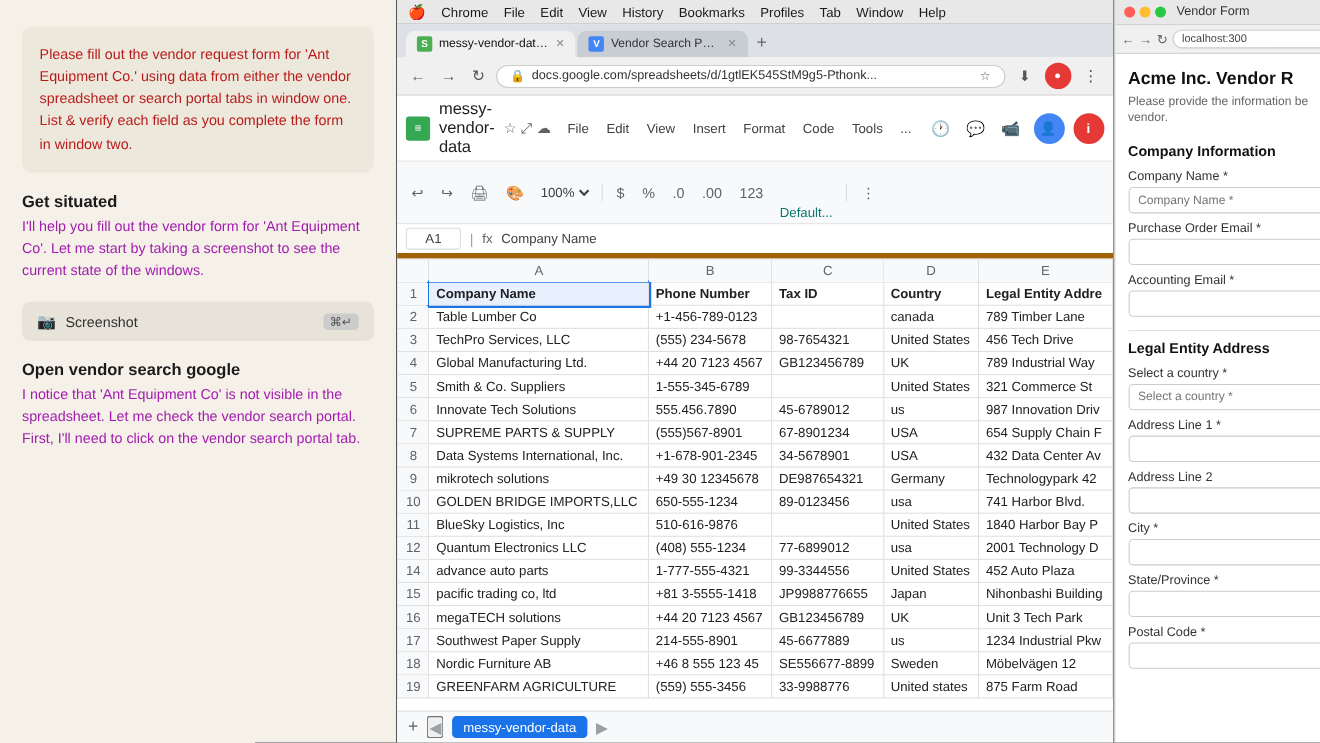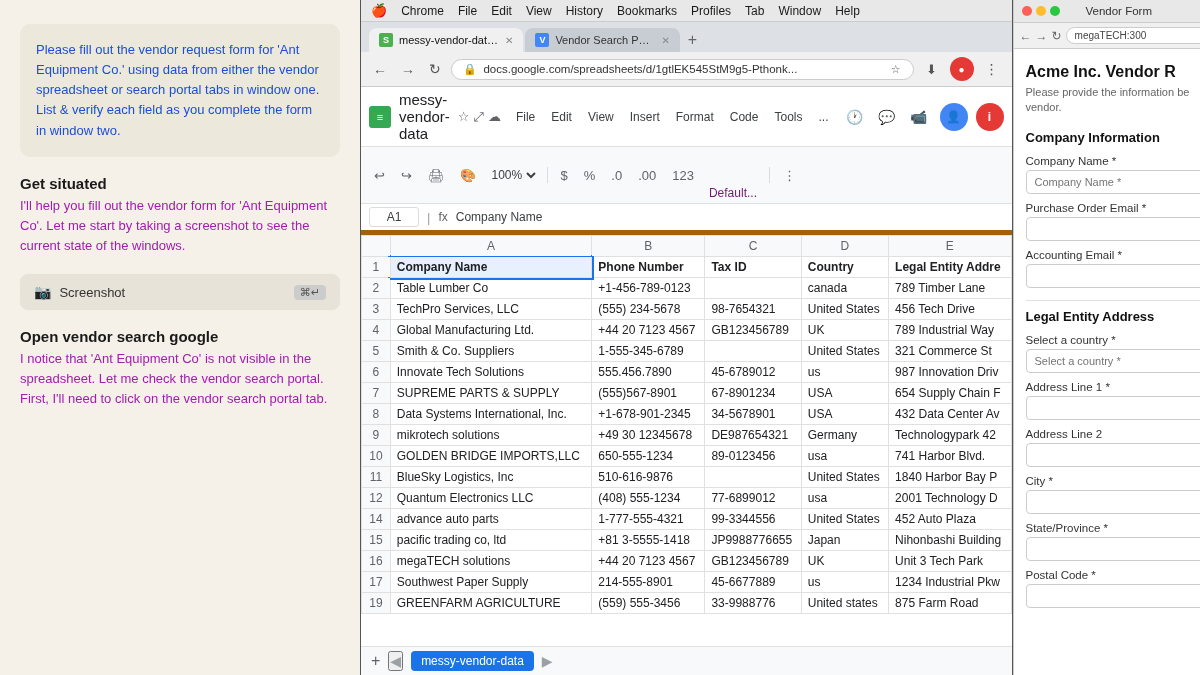--- a/index.html
+++ b/index.html
@@ -23,21 +23,21 @@
       overflow-y: auto;
       display: flex;
       flex-direction: column;
       gap: 18px;
     }
     .instruction-box {
       background: #ede8dc;
       border-radius: 10px;
       padding: 16px;
       font-size: 13px;
-      color: #1d4ed8;
+      color: #b91c1c;
       line-height: 1.55;
     }
     .section-title {
       font-size: 15px;
       font-weight: 700;
       color: #1a1a1a;
       margin-bottom: 4px;
     }
     .section-text {
       font-size: 13px;
@@ -448,21 +448,21 @@
       display: flex;
       gap: 4px;
     }
     .wc { width: 10px; height: 10px; border-radius: 50%; }
     .wc-red { background: #ff5f57; }
     .wc-yellow { background: #ffbd2e; }
     .wc-green { background: #28c940; }
     .panel-title-text {
       font-size: 11.5px;
       color: #333;
-      margin-left: 20px;
+      margin-left: 4px;
     }
     .right-panel-toolbar {
       background: #f0f0f0;
       padding: 4px 6px;
       display: flex;
       align-items: center;
       gap: 4px;
       border-bottom: 1px solid #ccc;
       flex-shrink: 0;
     }
@@ -649,21 +649,21 @@
         <option>100%</option>
         <option>75%</option>
         <option>125%</option>
       </select>
       <div class="toolbar2-divider"></div>
       <button class="toolbar2-btn">$</button>
       <button class="toolbar2-btn">%</button>
       <button class="toolbar2-btn">.0</button>
       <button class="toolbar2-btn">.00</button>
       <button class="toolbar2-btn">123</button>
-      <span style="font-size:12px;color:#701a75;padding:0 4px;margin-top:36px;">Default...</span>
+      <span style="font-size:12px;color:#0f766e;padding:0 4px;margin-top:36px;">Default...</span>
       <div class="toolbar2-divider"></div>
       <button class="toolbar2-btn">⋮</button>
     </div>
 
     <div class="cell-ref-bar">
       <input class="cell-ref" value="A1" readonly="" style="">
       <span class="cell-ref-divider">|</span>
       <span style="font-size:12px;color:#5f6368;">fx</span>
       <span class="cell-formula">Company Name</span>
     </div>
@@ -803,20 +803,28 @@
             </tr>
             <tr>
               <td class="row-num">17</td>
               <td>Southwest Paper Supply</td>
               <td>214-555-8901</td>
               <td>45-6677889</td>
               <td>us</td>
               <td>1234 Industrial Pkw</td>
             </tr>
             <tr>
+              <td class="row-num">18</td>
+              <td>Nordic Furniture AB</td>
+              <td>+46 8 555 123 45</td>
+              <td>SE556677-8899</td>
+              <td>Sweden</td>
+              <td>Möbelvägen 12</td>
+            </tr>
+            <tr>
               <td class="row-num">19</td>
               <td>GREENFARM AGRICULTURE</td>
               <td>(559) 555-3456</td>
               <td>33-9988776</td>
               <td>United states</td>
               <td>875 Farm Road</td>
             </tr>
           </tbody>
       </table>
     </div>
@@ -837,21 +845,21 @@
       <div class="wc wc-yellow"></div>
       <div class="wc wc-green"></div>
     </div>
     <span class="panel-title-text">Vendor Form</span>
   </div>
   <div class="right-panel-toolbar">
     <button class="rp-nav-btn">←</button>
     <button class="rp-nav-btn">→</button>
     <button class="rp-nav-btn">↻</button>
     <div class="rp-address">
-      <span>megaTECH:300</span>
+      <span>localhost:300</span>
     </div>
   </div>
   <div class="vendor-form-content">
     <div class="form-page-title">Acme Inc. Vendor R</div>
     <div class="form-page-subtitle">Please provide the information be vendor.</div>
 
     <div class="form-section-title">Company Information</div>
 
     <div class="form-field-label">Company Name *</div>
     <input class="form-input" type="text" placeholder="Company Name *" style="">

